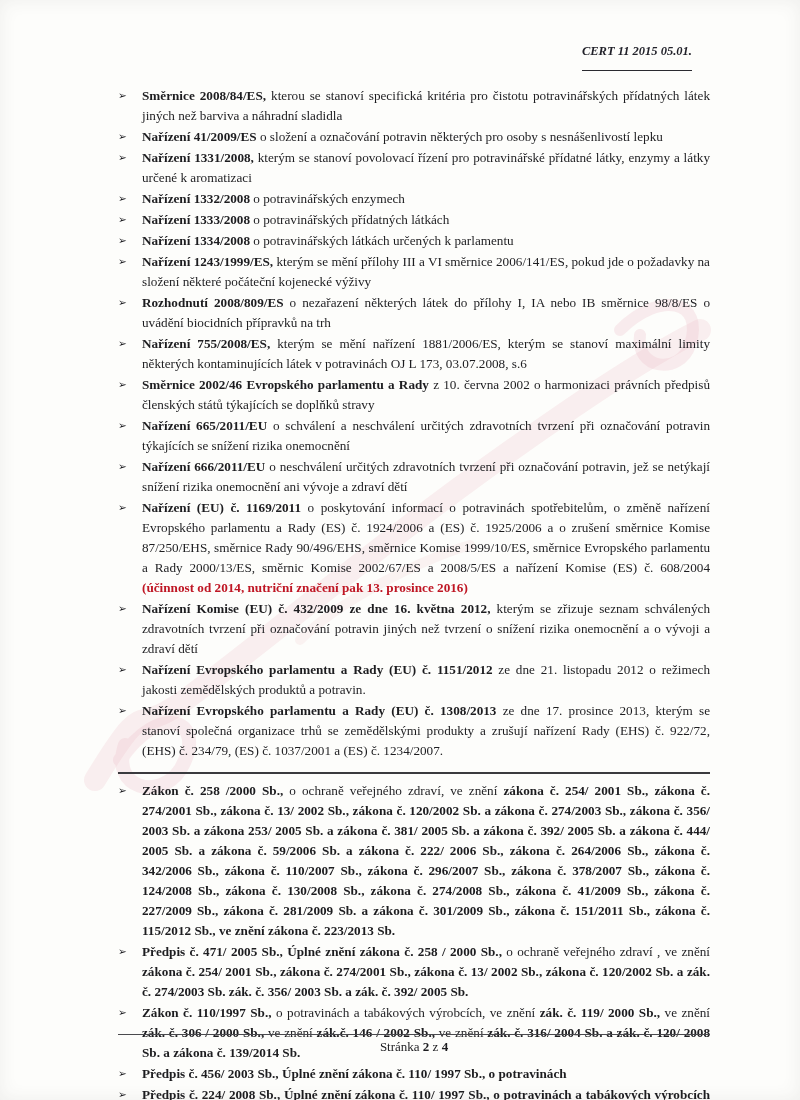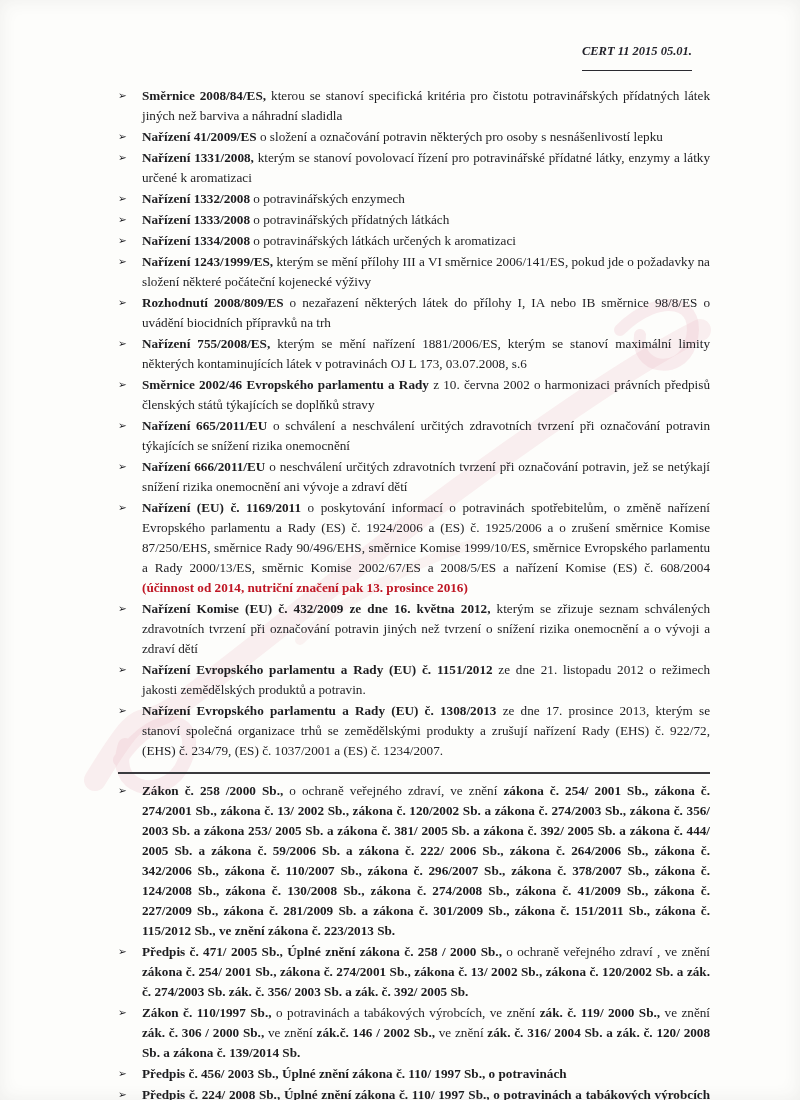--- a/index.html
+++ b/index.html
@@ -116,21 +116,21 @@
         <div class="li">
           <span class="bullet">➢</span>
           <span class="li-body"><span class="bold">Nařízení 1332/2008</span><span> o potravinářských enzymech</span></span>
         </div>
         <div class="li">
           <span class="bullet">➢</span>
           <span class="li-body"><span class="bold">Nařízení 1333/2008</span><span> o potravinářských přídatných látkách</span></span>
         </div>
         <div class="li">
           <span class="bullet">➢</span>
-          <span class="li-body"><span class="bold">Nařízení 1334/2008</span><span> o potravinářských látkách určených k aromatizaci</span></span>
+          <span class="li-body"><span class="bold">Nařízení 1334/2008</span><span> o potravinářských látkách určených k parlamentu</span></span>
         </div>
         <div class="li">
           <span class="bullet">➢</span>
           <span class="li-body"><span class="bold">Nařízení 1243/1999/ES,</span><span> kterým se mění přílohy III a VI směrnice 2006/141/ES, pokud jde o požadavky na složení některé počáteční kojenecké výživy</span></span>
         </div>
         <div class="li">
           <span class="bullet">➢</span>
           <span class="li-body"><span class="bold">Rozhodnutí 2008/809/ES</span><span> o nezařazení některých látek do přílohy I, IA nebo IB směrnice 98/8/ES o uvádění biocidních přípravků na trh</span></span>
         </div>
         <div class="li">
@@ -184,14 +184,17 @@
           <span class="bullet">➢</span>
           <span class="li-body"><span class="bold">Předpis č. 456/ 2003 Sb., Úplné znění zákona č. 110/ 1997 Sb., o potravinách</span></span>
         </div>
         <div class="li">
           <span class="bullet">➢</span>
           <span class="li-body"><span class="bold">Předpis č. 224/ 2008 Sb., Úplné znění zákona č. 110/ 1997 Sb., o potravinách a tabákových výrobcích a o změně a doplnění některých souvisejících zákonů</span></span>
         </div>
       </div>
   </div>
 
+  <div class="doc-footer">
+    <span id="footer-text"><span>Stránka </span><span class="bold">2</span><span> z </span><span class="bold">4</span></span>
+  </div>
 
 </div>
 
 </body></html>

